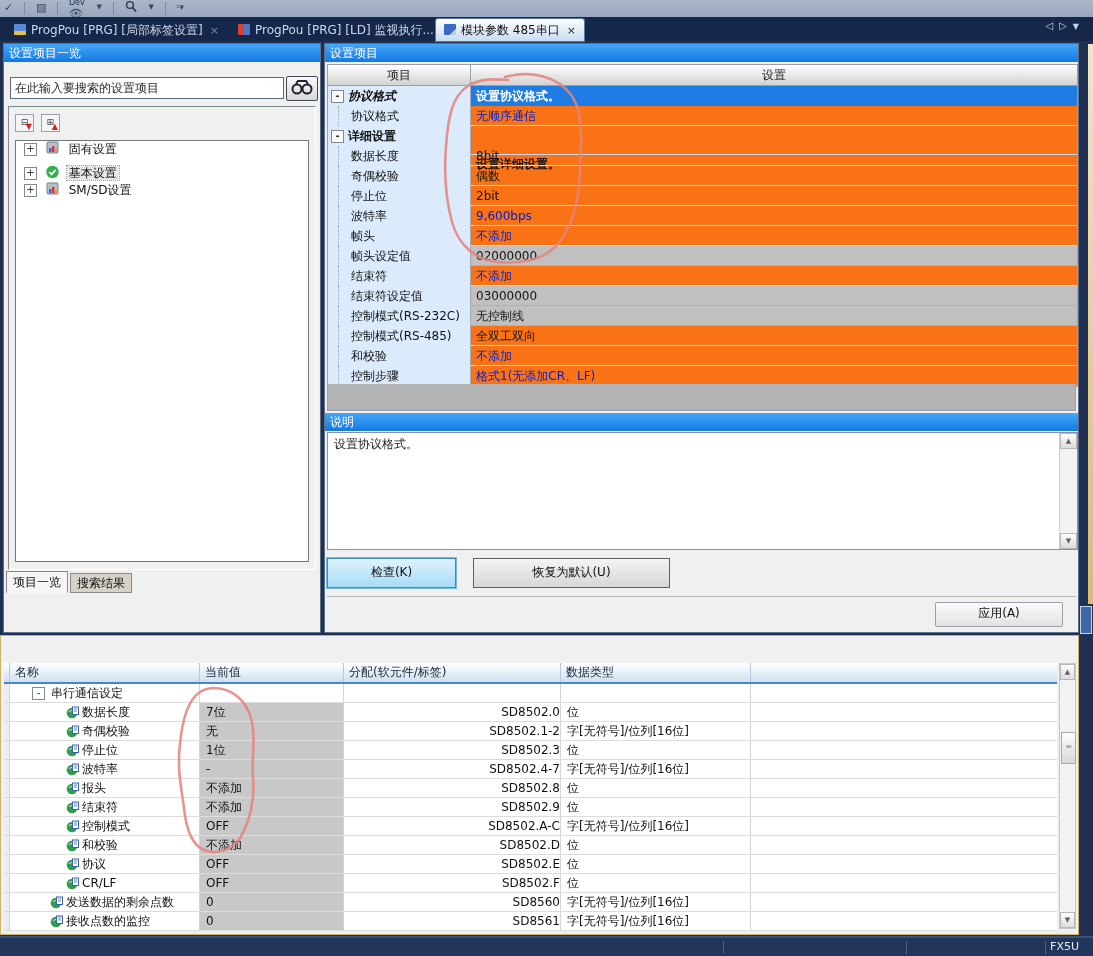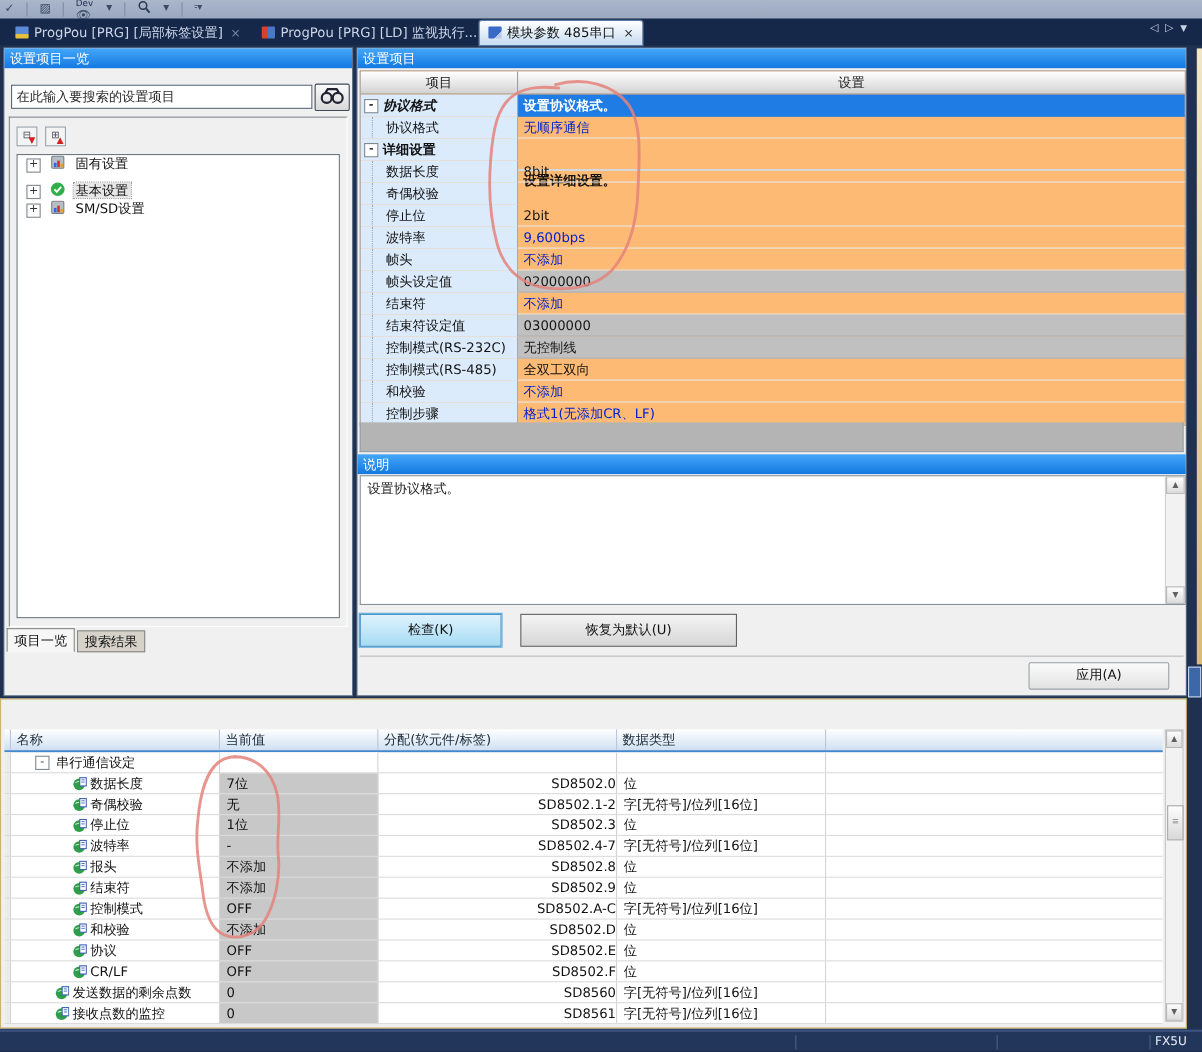--- a/index.html
+++ b/index.html
@@ -34,21 +34,21 @@
   .titem{position:relative;height:17px;line-height:17px;padding-left:8px;white-space:nowrap;}
   .ebox{display:inline-block;width:11px;height:11px;line-height:9px;text-align:center;border:1px solid #808890;background:#fff;font-size:10px;color:#303030;vertical-align:1px;}
   .ticn{display:inline-block;width:15px;height:14px;margin:0 3px 0 4px;vertical-align:-2px;}
   .tlabel{padding:0 2px;}
   .tlabel.hl{background:#e6e6e6;outline:1px dotted #9a9a9a;}
   .ltabs{position:absolute;left:2px;top:527px;height:20px;}
   .ltab{display:inline-block;height:18px;line-height:18px;padding:0 6px;border:1px solid #888;background:#d6d2ca;margin-right:2px;vertical-align:bottom;}
   .ltab.active{background:#f6f6f6;height:20px;line-height:20px;border-bottom-color:#f6f6f6;}
   
   .mainpanel{left:325px;top:44px;width:753px;height:588px;background:#f0f0f0;box-shadow:0 0 0 1px #5f7089;}
-  .stbl{position:absolute;left:2px;top:20px;width:749px;border:1px solid #9aa0a8;background:#fdba74;}
+  .stbl{position:absolute;left:2px;top:20px;width:749px;border:1px solid #9aa0a8;background:#f97316;}
   .sthead{display:flex;height:20px;background:linear-gradient(#ffffff,#d2d2d2);border-bottom:1px solid #9aa0a8;}
   .sthead div{line-height:20px;text-align:center;color:#202020;}
   .sth-l{width:142px;border-right:1px solid #9aa0a8;}
   .sth-r{flex:1;}
   .srow{display:flex;height:20px;}
   .scell-l{width:142px;border-right:1px solid #a3aab4;background:#dcebfb;line-height:20px;white-space:nowrap;overflow:hidden;display:flex;align-items:center;}
   .scell-r{flex:1;line-height:20px;padding-left:5px;border-bottom:1px solid #e6e6e6;white-space:nowrap;color:#141414;}
   .srow.grp .scell-l{font-weight:bold;}
   .srow.it .scell-l{font-style:italic;}
   .scell-r.gval{background:#dcebfb;font-weight:bold;border-bottom-color:#c6d9ee;margin-top:28px;}
@@ -229,20 +229,21 @@
               <span>数据长度</span>
             </div>
     <div class="scell-r">8bit</div>
   </div>
 
   <div class="srow">
     <div class="scell-l">
               <span class="sind"></span>
               <span>奇偶校验</span>
             </div>
+    <div class="scell-r">偶数</div>
   </div>
 
   <div class="srow">
     <div class="scell-l">
               <span class="sind"></span>
               <span>停止位</span>
             </div>
     <div class="scell-r">2bit</div>
   </div>
 

